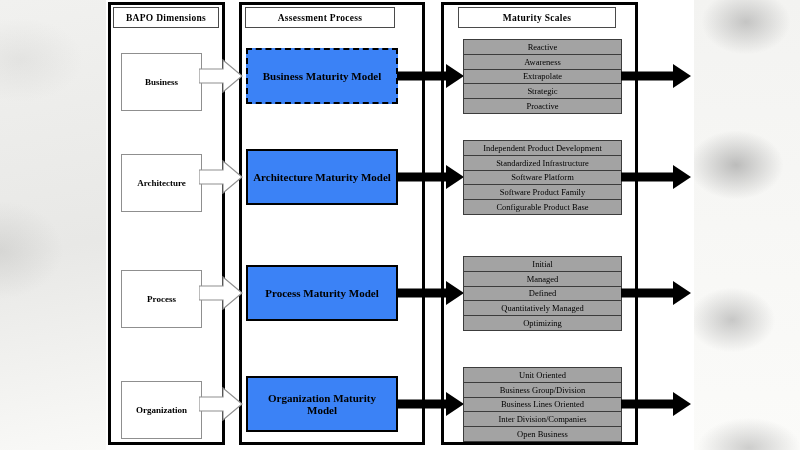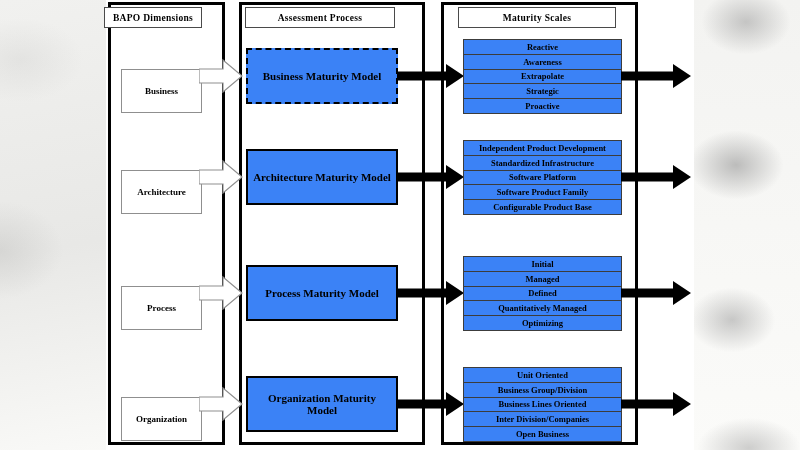--- a/index.html
+++ b/index.html
@@ -27,40 +27,40 @@
   
   .col { position:absolute; top:2px; height:443px; border:3px solid #000; background:transparent; }
   .col-left  { left:108px; width:117px; }
   .col-mid   { left:239px; width:186px; }
   .col-right { left:441px; width:197px; }
 
   
   .hdr { position:absolute; top:7px; height:21px; border:1px solid #4a4a4a; background:#fff;
          display:flex; align-items:center; justify-content:center;
          font-size:9.5px; font-weight:bold; letter-spacing:.3px; color:#000; }
-  .hdr-left  { left:104px; width:98px; }
+  .hdr-left  { left:113px; width:106px; }
   .hdr-mid   { left:245px; width:150px; }
   .hdr-right { left:458px; width:158px; }
 
   
   .grp { position:absolute; left:0; top:0; width:800px; height:450px; pointer-events:none; }
 
-  .dim-box { position:absolute; left:121px; width:81px; height:44px; top:calc(var(--c) - 23px);
+  .dim-box { position:absolute; left:121px; width:81px; height:58px; top:calc(var(--c) - 23px);
              border:1px solid #8f8f8f; background:#fff; display:flex; align-items:center; justify-content:center;
-             font-size:9px; font-weight:bold; color:#000; text-align:center;margin-top:16px; }
+             font-size:9px; font-weight:bold; color:#000; text-align:center; }
 
   .model-box { position:absolute; left:246px; width:152px; height:56px; top:calc(var(--c) - 28px);
                border:2px solid #000; background:#3b82f6; display:flex; align-items:center; justify-content:center;
                font-size:11px; font-weight:bold; color:#000; text-align:center; padding:0 4px; }
   .model-dashed { border-style:dashed; }
 
   .scale-list { position:absolute; left:463px; width:159px; height:75px; top:calc(var(--c) - 37px);
                 border:1px solid #3c3c3c; background:#fff; display:flex; flex-direction:column; }
   .scale-row { flex:1 1 0; border-bottom:1px solid #3c3c3c; display:flex; align-items:center; justify-content:center;
-               font-size:8.5px; font-weight:bold; color:#000; white-space:nowrap; background:#3b82f6; }
+               font-size:8.5px; font-weight:normal; color:#000; white-space:nowrap; background:#a3a3a3; }
   .scale-row:last-child { border-bottom:none; }
 
   .arrow { position:absolute; }
   .arrow-in  { left:199px; top:calc(var(--c) - 20px); }
   .arrow-mid { left:397px; top:calc(var(--c) - 13px); }
   .arrow-out { left:621px; top:calc(var(--c) - 13px); }
   .arrow svg { display:block; }
 </style>
 </head>
 <body>

